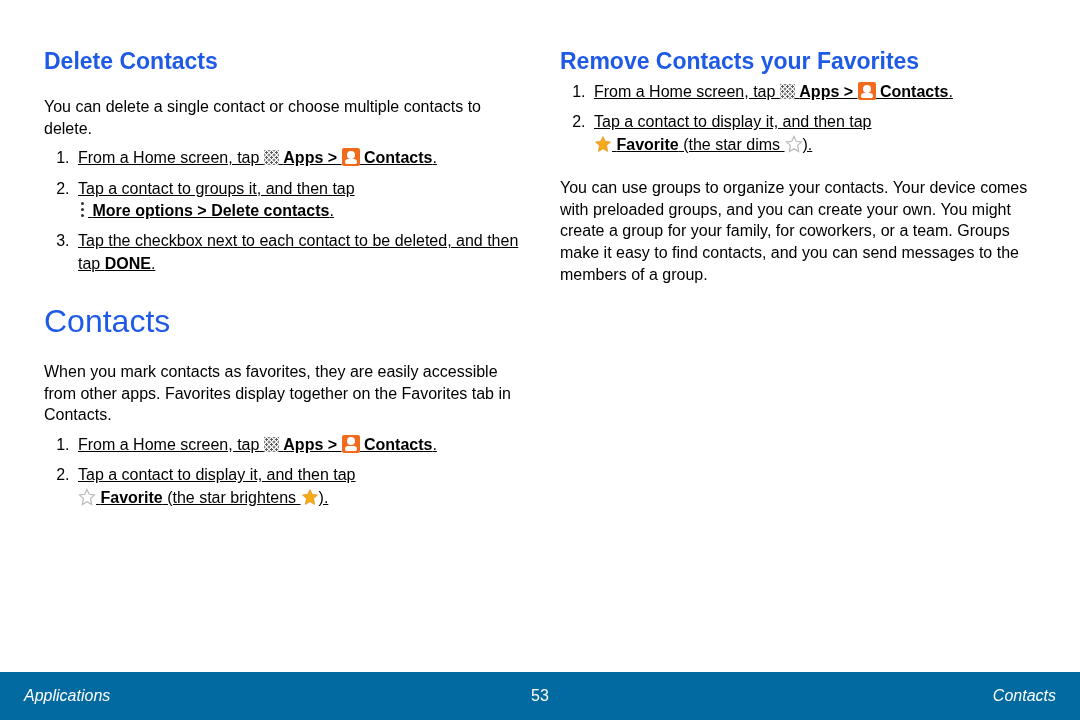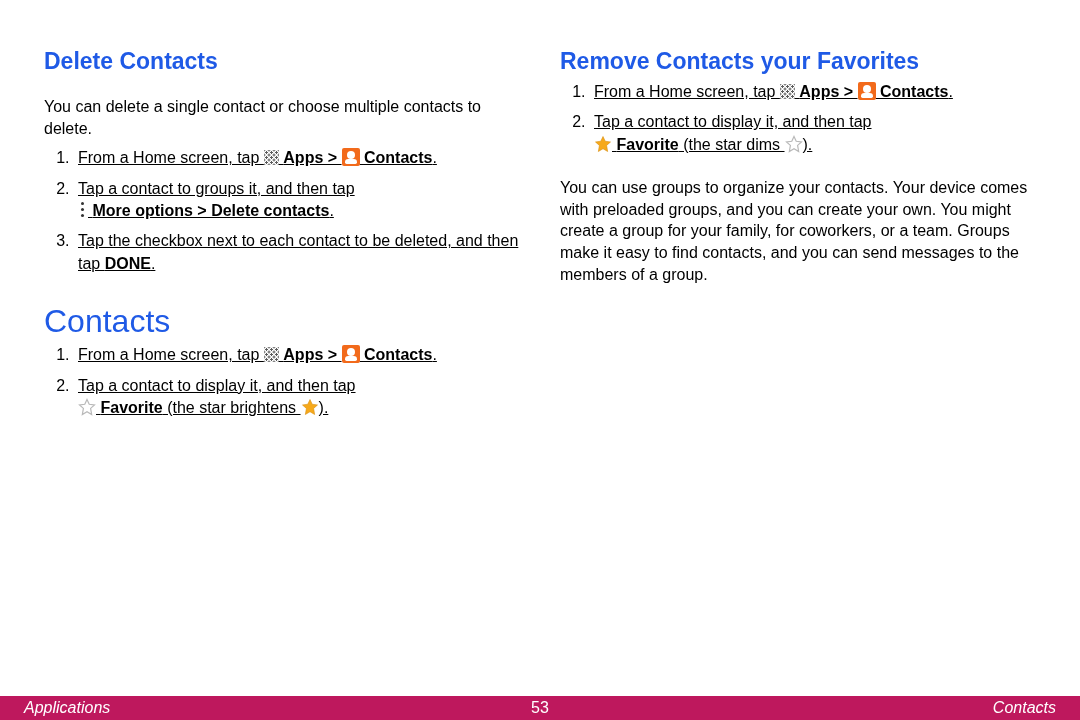--- a/index.html
+++ b/index.html
@@ -12,22 +12,22 @@
   }
   .col { flex: 1 1 0; min-width: 0; }
   h1.major { color: #1f5ae6; font-weight: 400; font-size: 32px; margin-top: 28px; margin-bottom: 4px; }
   h2.minor { color: #1f5ae6; font-weight: 700; font-size: 23px; margin-top: 0; margin-bottom: 6px; }
   h2.minor.top { margin-top: 0; }
   p.body { font-size: 16px; line-height: 1.35; margin-bottom: 8px; margin-top: 21px; }
   ol { padding-left: 30px; font-size: 16px; line-height: 1.4; }
   ol li { margin-bottom: 8px; padding-left: 4px; text-decoration: underline; }
   .bold { font-weight: 700; }
   .footer {
-    position: absolute; left: 0; right: 0; bottom: 0; height: 24px;
-    background: #be185d; color: #fff; font-style: italic; font-size: 16px;
+    position: absolute; left: 0; right: 0; bottom: 0; height: 48px;
+    background: #0369a1; color: #fff; font-style: italic; font-size: 16px;
     display: flex; align-items: center; justify-content: space-between;
     padding: 0 24px;
   }
   .footer .center { position: absolute; left: 50%; transform: translateX(-50%); font-style: normal; }
   .icon-apps {
     width: 15px; height: 15px; display:inline-block; vertical-align:-2px;
     background:
       radial-gradient(circle, #5b5b5b 1.1px, transparent 1.3px) 0 0/5px 5px,
       radial-gradient(circle, #5b5b5b 1.1px, transparent 1.3px) 2.5px 2.5px/5px 5px #fff0;
   }
@@ -74,20 +74,21 @@
         <span>Tap a contact to groups it, and then tap</span><br>
         <span class="icon-more"></span>
         <span class="bold">More options &gt; Delete contacts</span><span>.</span>
       </li>
       <li>
         <span>Tap the checkbox next to each contact to be deleted, and then tap </span><span class="bold">DONE</span><span>.</span>
       </li>
     </ol>
 
     <h1 class="major">Contacts</h1>
+    <p class="body">When you mark contacts as favorites, they are easily accessible from other apps. Favorites display together on the Favorites tab in Contacts.</p>
 
     <ol>
       <li>
         <span>From a Home screen, tap </span>
         <span class="icon-apps"></span>
         <span class="bold">Apps &gt; </span>
         <span class="icon-contacts"></span>
         <span class="bold"> <span>Contacts</span></span><span>.</span>
       </li>
       <li>

